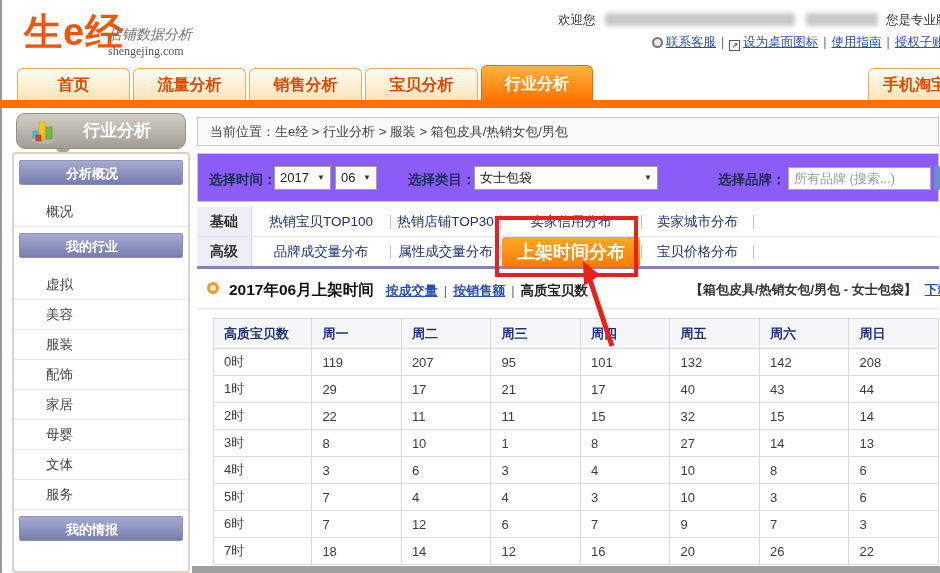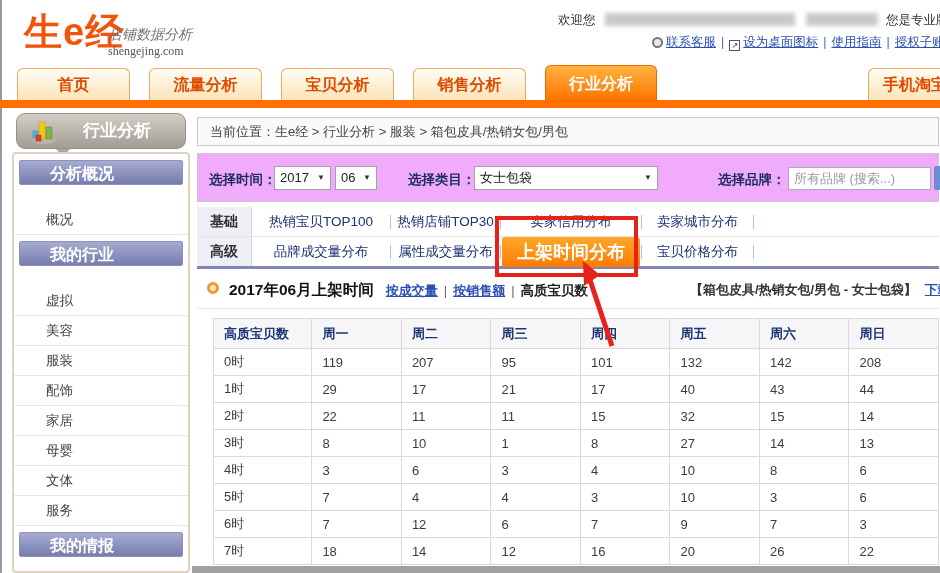--- a/index.html
+++ b/index.html
@@ -20,52 +20,52 @@
   #links-line{position:absolute;left:652px;top:34px;white-space:nowrap;font-size:12.5px;}
   #links-line a{color:#2b50b4;text-decoration:underline;cursor:pointer;}
   #links-line .pipe{color:#4b6bc0;margin:0 5px;}
   .headset-icon{display:inline-block;width:11px;height:11px;border:2px solid #777;border-radius:50%;
         background:#e8e8e8;box-sizing:border-box;vertical-align:-2px;margin-right:3px;}
   .shortcut-icon{display:inline-block;width:11px;height:11px;border:1px solid #556;box-sizing:border-box;
         font-size:8px;line-height:9px;text-align:center;color:#234;vertical-align:-2px;margin-right:3px;background:#fff;}
 
   
   #nav-bar{position:absolute;left:0;top:100px;width:940px;height:8px;background:#ff6f04;}
-  #nav-tabs{position:absolute;left:17px;top:68px;display:flex;gap:19px;justify-content:center;}
+  #nav-tabs{position:absolute;left:17px;top:68px;display:flex;gap:3px;justify-content:center;}
   .tab{width:113px;height:32px;line-height:32px;text-align:center;font-size:16px;font-weight:bold;
        color:#e04a00;background:linear-gradient(#fffdf6,#fbe3b7);border:1px solid #f0a85a;border-bottom:none;
        border-radius:6px 6px 0 0;box-sizing:border-box;cursor:pointer;}
   .tab.active{height:35px;margin-top:-3px;line-height:35px;color:#fff;width:112px;
        background:linear-gradient(#ffb340,#ff7500);border-color:#f06800;}
   .tab.phone{position:absolute;left:868px;top:68px;width:110px;}
 
   
   #sidebar{position:absolute;left:12px;top:113px;width:178px;height:460px;}
   #sb-head{position:absolute;left:4px;top:0;width:170px;height:36px;border-radius:9px;
        background:linear-gradient(#d2cec6,#a29d94);border:1px solid #979288;box-sizing:border-box;
        color:#fff;font-size:17px;font-weight:bold;line-height:34px;}
   #sb-head svg{position:absolute;left:14px;top:5px;}
   #sb-title{position:absolute;left:66px;top:0;}
   #sb-notch{position:absolute;left:44px;top:36px;width:0;height:0;border-left:7px solid transparent;
        border-right:7px solid transparent;border-top:8px solid #aba69d;}
   #sb-panel{position:absolute;left:0;top:39px;width:178px;height:421px;background:#fff;
        border:2px solid #ded3bf;border-radius:4px;box-sizing:border-box;overflow:hidden;}
-  .sb-section{margin:6px 5px 20px 5px;height:25px;line-height:25px;padding-left:30px;border-radius:2px;
+  .sb-section{margin:6px 5px 12px 5px;height:25px;line-height:25px;padding-left:46px;border-radius:2px;
        background:linear-gradient(#a6abd1,#767dad);border:1px solid #8d92bc;box-sizing:border-box;
-       color:#fff;font-size:16px;font-weight:bold;}
+       color:#fff;font-size:13px;font-weight:bold;}
   .sb-item{height:29px;line-height:29px;padding-left:32px;font-size:13.5px;color:#444;
        border-bottom:1px solid #e9e9e9;cursor:pointer;}
 
   
   #crumb{position:absolute;left:197px;top:117px;width:742px;height:29px;line-height:28px;
        background:#fafafa;border:1px solid #c8c8c8;box-sizing:border-box;font-size:13px;color:#444;
        padding-left:12px;white-space:nowrap;}
 
   
-  #filters{position:absolute;left:197px;top:153px;width:742px;height:49px;background:#f0abfc;
+  #filters{position:absolute;left:197px;top:153px;width:742px;height:49px;background:#8b5cf6;
        border:1px solid #c8c8c8;box-sizing:border-box;}
   .flabel{position:absolute;top:17px;font-size:13.5px;font-weight:bold;color:#1c2d5e;white-space:nowrap;}
   .select{position:absolute;top:12px;height:24px;border:1px solid #a0a0a0;background:#fff;
        box-sizing:border-box;font-size:13px;line-height:22px;color:#222;padding:0 5px;cursor:pointer;}
   .select .caret{float:right;font-size:8px;color:#333;margin-left:6px;}
   #brand-input{position:absolute;left:590px;top:13px;width:143px;height:23px;border:1px solid #aab;
        box-sizing:border-box;font-size:13px;padding:0 5px;color:#333;font-family:inherit;}
   #brand-input::placeholder{color:#999;}
   #brand-btn{position:absolute;left:736px;top:12px;width:7px;height:24px;background:#6c8ed2;border-radius:2px;cursor:pointer;}
 
@@ -122,22 +122,22 @@
     <span class="blur b1"></span>
     <span class="blur b2"></span>
     <span>您是专业版用户</span>
   </div>
   <div id="links-line"><span class="headset-icon"></span><a>联系客服</a><span class="pipe">|</span><span class="shortcut-icon">↗</span><a>设为桌面图标</a><span class="pipe">|</span><a>使用指南</a><span class="pipe">|</span><a>授权子账号</a></div>
 
   <div id="nav-bar"></div>
   <div id="nav-tabs">
       <div class="tab">首页</div>
       <div class="tab">流量分析</div>
+      <div class="tab">销售分析</div>
       <div class="tab">宝贝分析</div>
-      <div class="tab">销售分析</div>
       <div class="tab active">行业分析</div>
     </div>
   <div class="tab phone">手机淘宝版</div>
 
   <div id="sidebar">
     <div id="sb-head">
       <svg width="26" height="26" viewBox="0 0 26 26">
         <ellipse cx="13" cy="21" rx="12" ry="4" fill="#b9b4aa"></ellipse>
         <rect x="2" y="12" width="5" height="7" fill="#49b8d6" stroke="#2e93b0" stroke-width="0.5"></rect>
         <rect x="8" y="3" width="6" height="17" fill="#f5c518" stroke="#cf9d0b" stroke-width="0.5"></rect>

